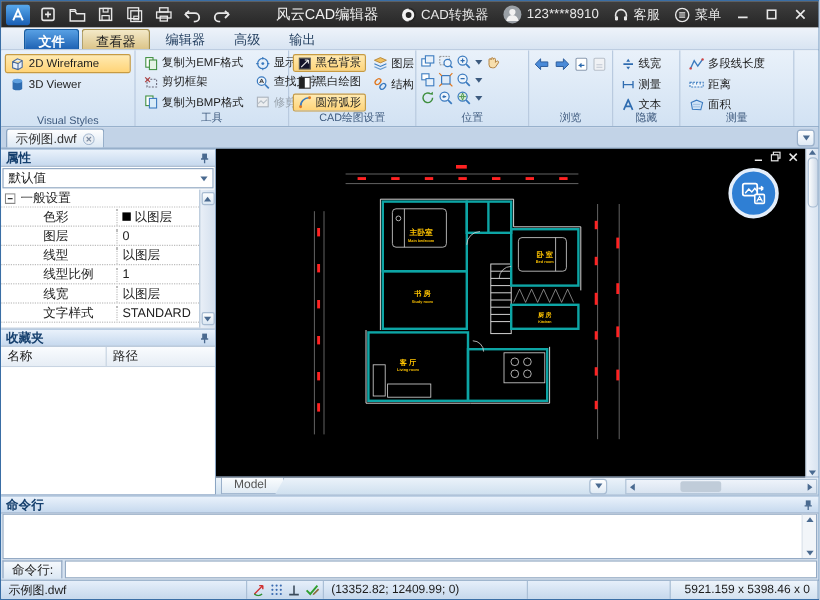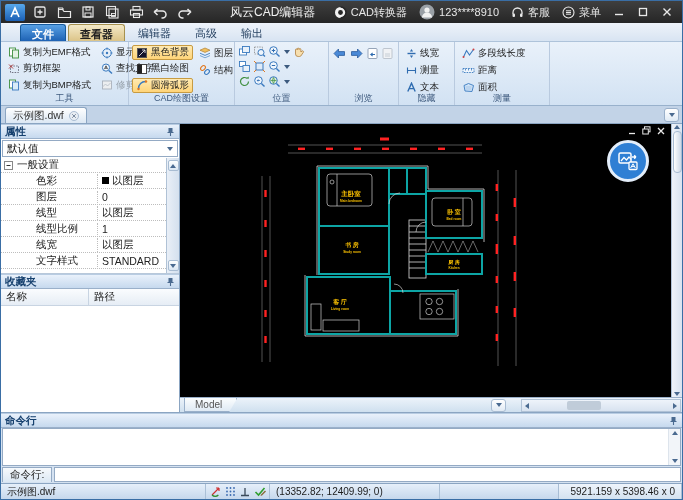--- a/index.html
+++ b/index.html
@@ -11,21 +11,21 @@
 .tb-btn{width:24px;height:20px;display:flex;align-items:center;justify-content:center;flex:none}
 .tb-logo{width:20px;height:17px;border-radius:2px;background:linear-gradient(#57a8ec,#1a5fb4);display:flex;align-items:center;justify-content:center;margin-right:3px;flex:none}
 .tb-title{margin-left:34px;font-size:12px;color:#f0f0f0;white-space:nowrap}
 .tb-right{margin-left:auto;display:flex;align-items:center;gap:2px}
 .tb-item{display:flex;align-items:center;gap:4px;padding:0 5px;font-size:11px;color:#e8e8e8;white-space:nowrap}
 .winbtn{width:22px;height:20px;display:flex;align-items:center;justify-content:center}
 
 .tabsrow{height:19px;background:linear-gradient(#eef3fa,#d8e4f2);border-bottom:1px solid #aec3da;display:flex;align-items:flex-end;padding-left:19px;flex:none}
 .rtab{height:17px;padding:2px 11px 0;margin-right:2px;font-size:11px;color:#1f3b5c;border-radius:3px 3px 0 0;white-space:nowrap}
 .rtab.file{background:linear-gradient(#58a0e4,#1e62b4);color:#fff;font-weight:bold;border:1px solid #14ekeep;border:1px solid #155a9e;border-bottom:none}
-.rtab.active{background:linear-gradient(#f3e9c8,#dcc488);border:1px solid #a6914f;border-bottom:none;color:#222;font-weight:bold}
+.rtab.active{background:linear-gradient(#f3e9c8,#dcc488);border:1px solid #a6914f;border-bottom:none;color:#222;font-weight:normal}
 
 .ribbon{height:64px;background:linear-gradient(#e9f1fa,#d2e2f3);border-bottom:1px solid #98b1cc;display:flex;flex:none}
 .rgroup{position:relative;border-right:1px solid #b9cadf;flex:none;padding:3px 3px 12px}
 .glabel{position:absolute;bottom:0;left:0;right:0;text-align:center;font-size:9px;color:#3e5a7e;white-space:nowrap}
 .rcols{display:flex;gap:2px;height:100%}
 .rcol{display:flex;flex-direction:column;gap:1px}
 .rbtn{display:flex;align-items:center;gap:3px;font-size:9.5px;color:#1c1c1c;padding:0 3px;height:16px;border:1px solid transparent;border-radius:2px;white-space:nowrap}
 .rbtn.sel{background:linear-gradient(#ffeab2,#ffd478);border:1px solid #c79b42}
 .rbtn.disabled{color:#9aa4ae}
 .ico{display:inline-flex;flex:none;align-items:center;justify-content:center}
@@ -205,20 +205,42 @@
   <div class="tabsrow">
     <span class="rtab file">文件</span>
     <span class="rtab active">查看器</span>
     <span class="rtab">编辑器</span>
     <span class="rtab">高级</span>
     <span class="rtab">输出</span>
   </div>
 
   <div class="ribbon">
 
+    <div class="rgroup" style="width:112px">
+      <div class="rcol">
+        <div class="rbtn sel">
+          <span class="ico">
+              <svg width="13" height="13" viewBox="0 0 13 13">
+                <path d="M2.5 4.5 L6.5 2 L10.5 3.5 V9 L7 11 L2.5 9.5 Z M2.5 4.5 L7 6 L10.5 3.5 M7 6 V11" stroke="#4a6a9a" fill="#e8f0fa" stroke-width="0.9"></path>
+              </svg>
+            </span>
+          <span>2D Wireframe</span>
+        </div>
+        <div class="rbtn">
+          <span class="ico">
+              <svg width="13" height="13" viewBox="0 0 13 13">
+                <path d="M2.5 3.5 v6 a4 1.8 0 0 0 8 0 v-6" fill="#2f6cb0"></path>
+                <ellipse cx="6.5" cy="3.5" rx="4" ry="1.8" fill="#5fa0e0"></ellipse>
+              </svg>
+            </span>
+          <span>3D Viewer</span>
+        </div>
+      </div>
+      <div class="glabel">Visual Styles</div>
+    </div>
 
     <div class="rgroup" style="width:128px">
       <div class="rcols">
         <div class="rcol">
           <div class="rbtn">
             <span class="ico">
                 <svg width="12" height="12" viewBox="0 0 12 12">
                   <rect x="1.5" y="1" width="6" height="8" fill="#fff" stroke="#3f8f3f" stroke-width="0.9"></rect>
                   <rect x="4.5" y="3" width="6" height="8" fill="#e4f3e4" stroke="#3f8f3f" stroke-width="0.9"></rect>
                 </svg>

